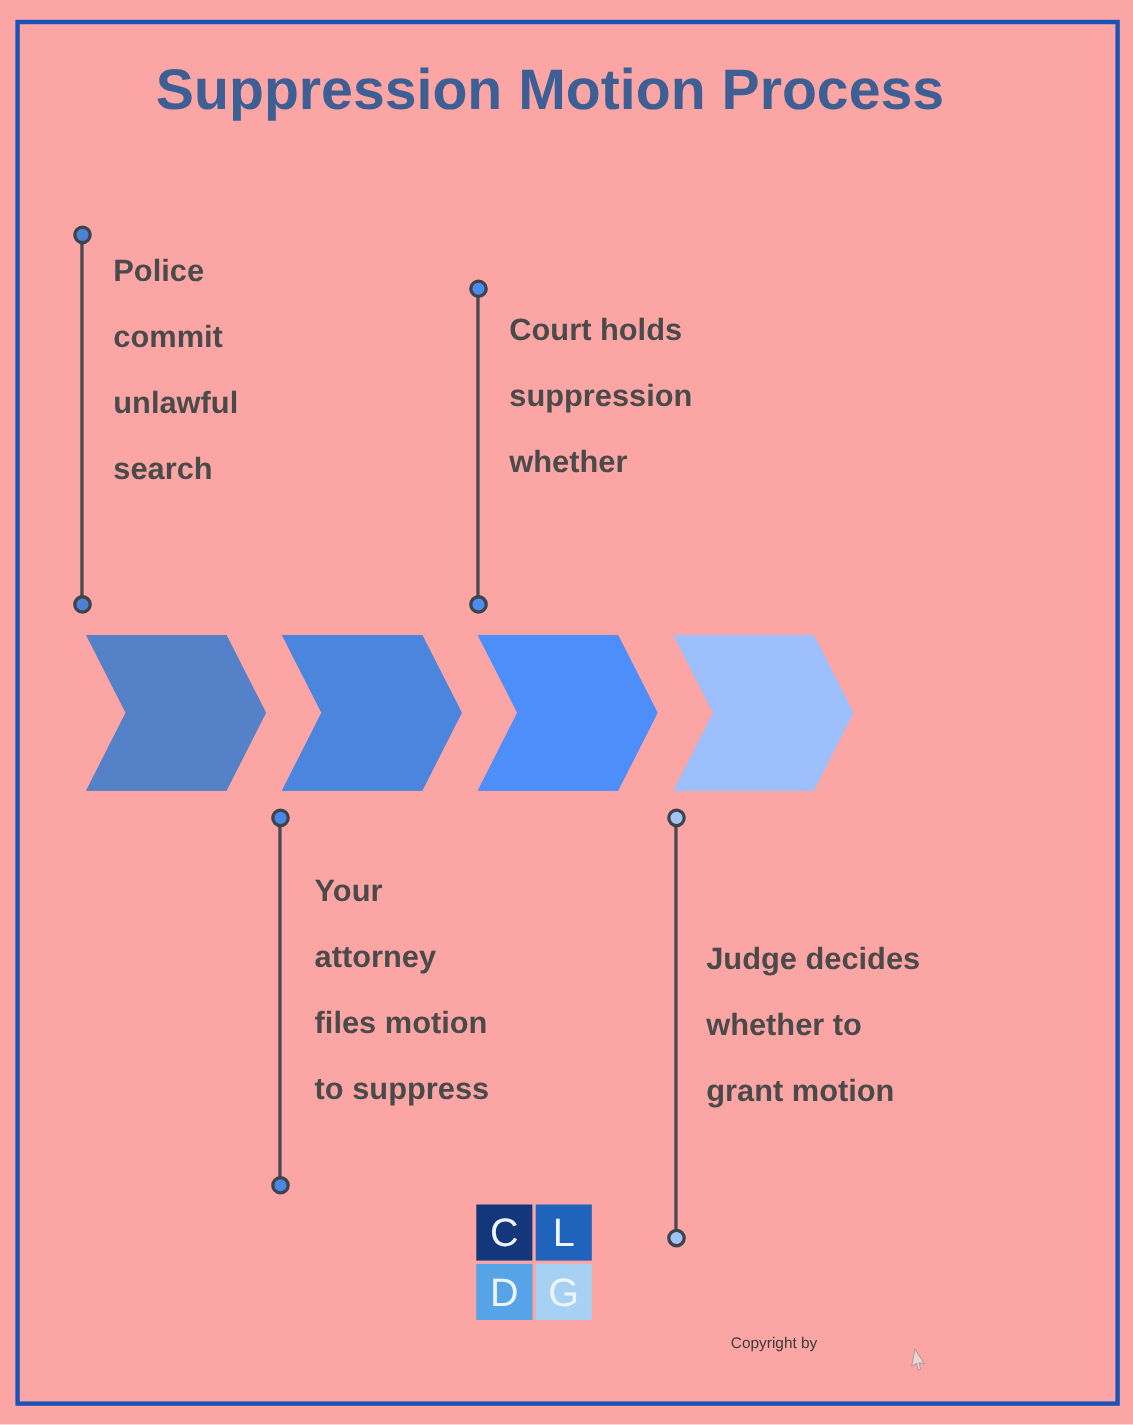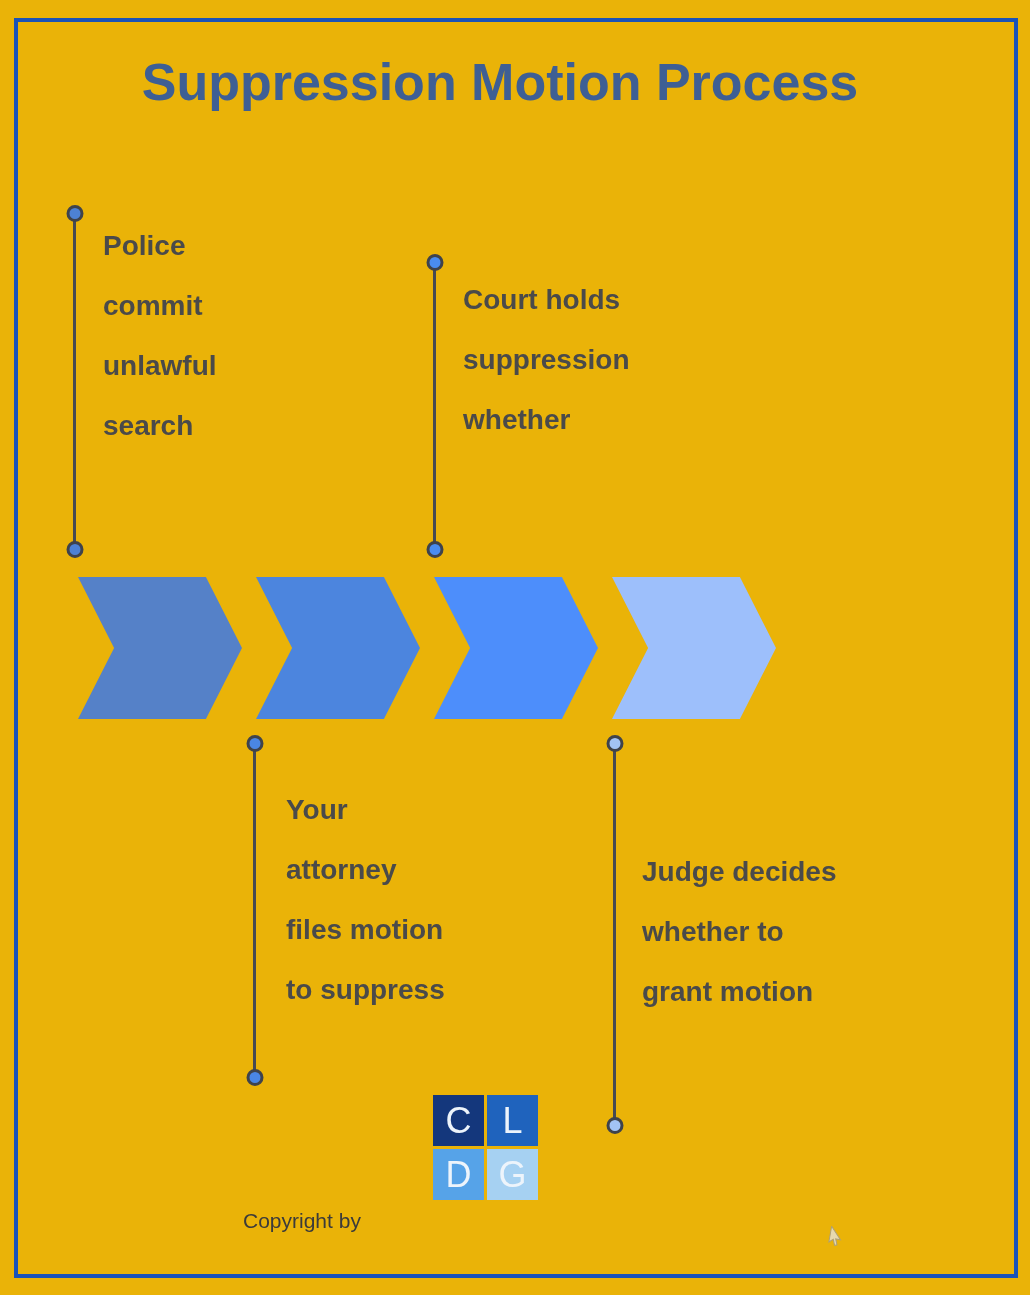--- a/index.html
+++ b/index.html
@@ -1,20 +1,20 @@
 <!DOCTYPE html>
 <html><head>
 <meta charset="utf-8">
 <style>
   html, body { margin: 0; padding: 0; background: #ffffff; }
   .canvas {
     position: relative;
     width: 1030px;
     height: 1295px;
-    background: #eab308;
+    background: #fca5a5;
     font-family: "Liberation Sans", sans-serif;
     overflow: hidden;
   }
   .frame {
     position: absolute;
     left: 14px; top: 18px;
     width: 1004px; height: 1260px;
     border: 4px solid #1a53b8;
     box-sizing: border-box;
   }
@@ -89,23 +89,23 @@
     justify-content: center;
     color: #edf4fb;
     font-size: 36px;
     font-weight: 400;
   }
   
   .copyright {
     position: absolute;
     left: 243px; top: 1206px;
     width: 500px;
-    text-align: left;
+    text-align: right;
     color: #3b3b3b;
-    font-size: 21px;
+    font-size: 14px;
     line-height: 29px;
   }
   .cursor {
     position: absolute;
     left: 827px; top: 1226px;
     opacity: 0.75;
   }
 </style>
 </head>
 <body>

